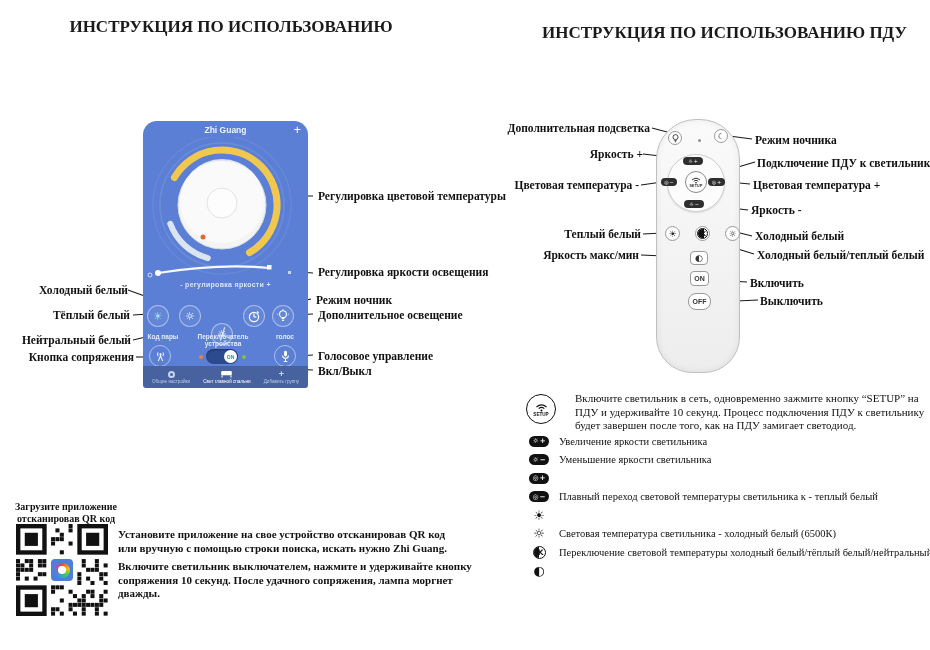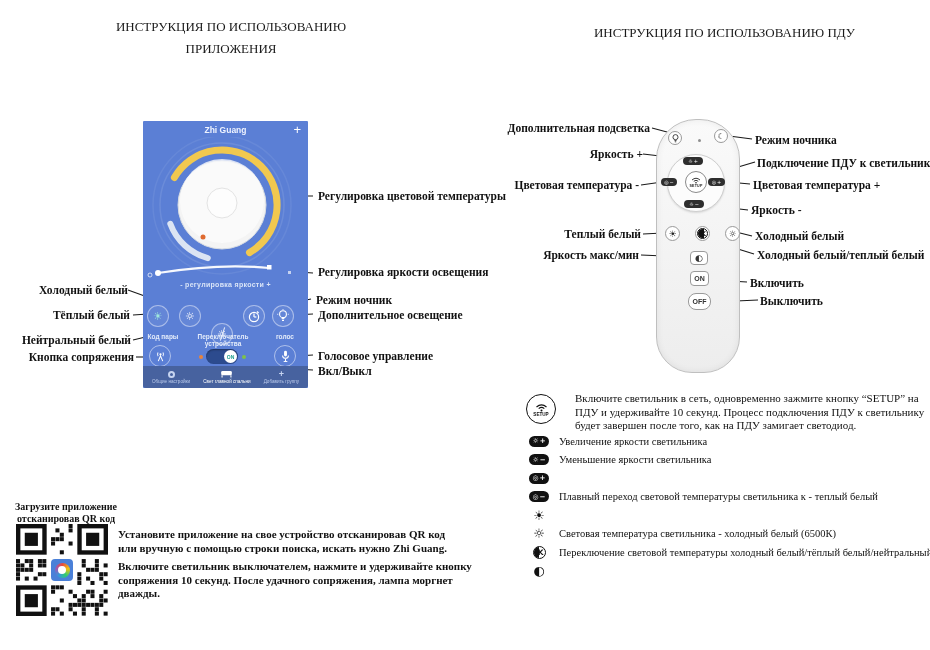--- a/index.html
+++ b/index.html
@@ -2,33 +2,33 @@
 <html><head>
 <meta charset="utf-8">
 <style>
   html,body{margin:0;padding:0}
   body{width:930px;height:650px;position:relative;background:#fff;overflow:hidden;
        font-family:"Liberation Serif",serif;color:#111}
   .abs{position:absolute}
   svg{display:block}
 
   
-  .page-title{position:absolute;font-weight:normal;font-size:13px;line-height:22px;
+  .page-title{position:absolute;font-weight:bold;font-size:17px;line-height:22px;
               text-align:center;color:#1a1a1a}
 
   
   .callout{position:absolute;font-weight:bold;font-size:11.5px;color:#111;white-space:nowrap}
   .ra{text-align:right}
 
   
   #lines{position:absolute;left:0;top:0;pointer-events:none}
 
   
   #app{position:absolute;left:143px;top:121px;width:165px;height:267px;
-       background:#5b7fd5;border-radius:1px}
+       background:#5b7fd5;border-radius:14px}
   #app .hdr{position:relative;height:18px;display:flex;align-items:center;justify-content:center}
   #app .hdr .t{font:bold 8.5px "Liberation Sans",sans-serif;color:#eef3ff}
   #app .hdr .plus{position:absolute;right:7px;top:1px;color:#fff;
                   font:13px "Liberation Sans",sans-serif}
   .slider-label{position:absolute;left:0;top:160px;width:100%;text-align:center;
                 font:bold 7px "Liberation Sans",sans-serif;color:#d9e4f7;letter-spacing:.3px}
   .app-ic{position:absolute;top:184px;width:22px;height:22px;border-radius:50%;
           border:1px solid rgba(255,255,255,.45);background:rgba(255,255,255,.06);
           box-sizing:border-box;display:flex;align-items:center;justify-content:center;
           font:11px "DejaVu Sans",sans-serif;color:#fff}
@@ -144,21 +144,20 @@
     <line x1="740" y1="233" x2="752" y2="236"></line>
     <line x1="641" y1="255" x2="687" y2="257"></line>
     <line x1="709" y1="240" x2="754" y2="254"></line>
     <line x1="712" y1="280" x2="747" y2="282"></line>
     <line x1="714" y1="302" x2="758" y2="300"></line>
   </g>
 </svg>
 
 <div class="page-title" style="left:66px;top:16px;width:330px">
   <div>ИНСТРУКЦИЯ ПО ИСПОЛЬЗОВАНИЮ</div>
-  <div>ПРИЛОЖЕНИЯ</div>
 </div>
 <div class="page-title" style="left:527px;top:22px;width:395px">ИНСТРУКЦИЯ ПО ИСПОЛЬЗОВАНИЮ ПДУ</div>
 
 <div id="app">
   <div class="hdr">
     <span class="t">Zhi Guang</span>
     <span class="plus">+</span>
   </div>
 
   <svg class="abs" style="left:0;top:16px" width="165" height="142">

